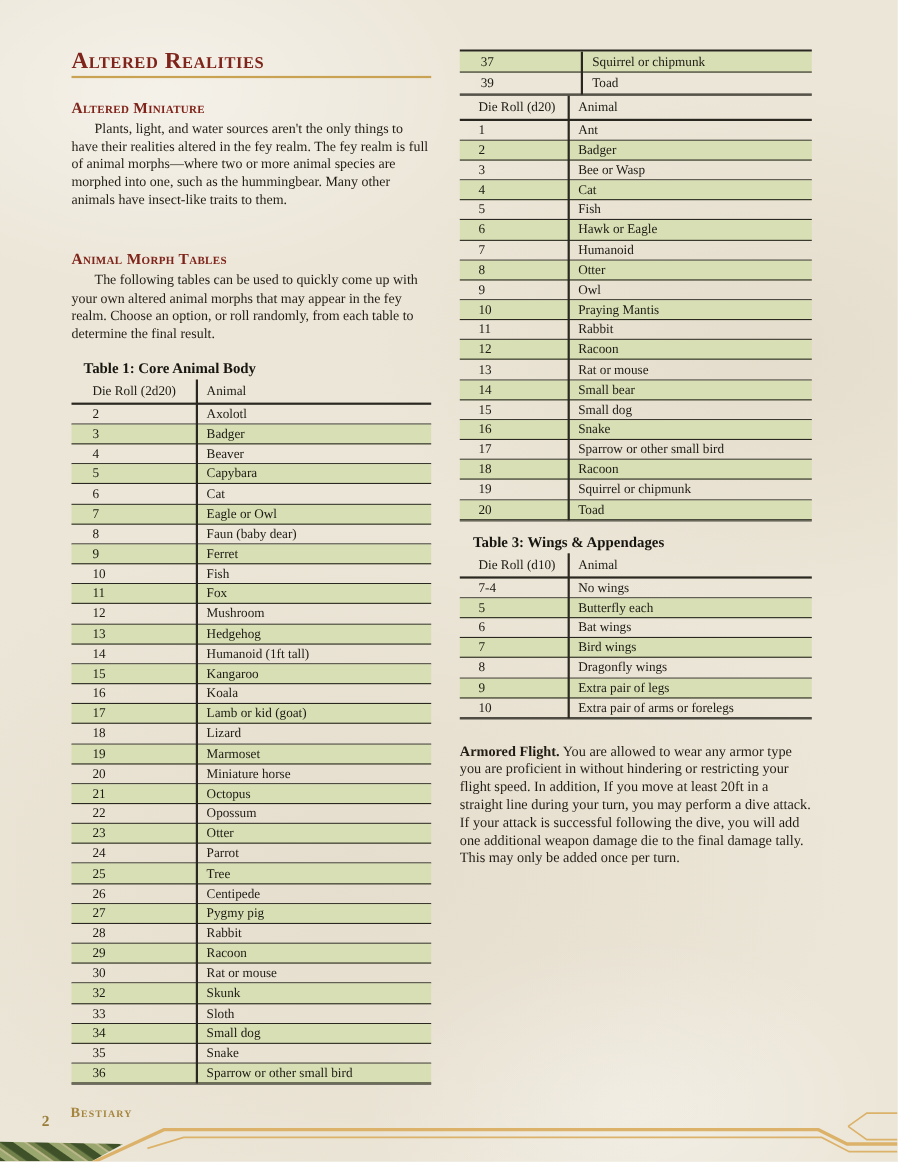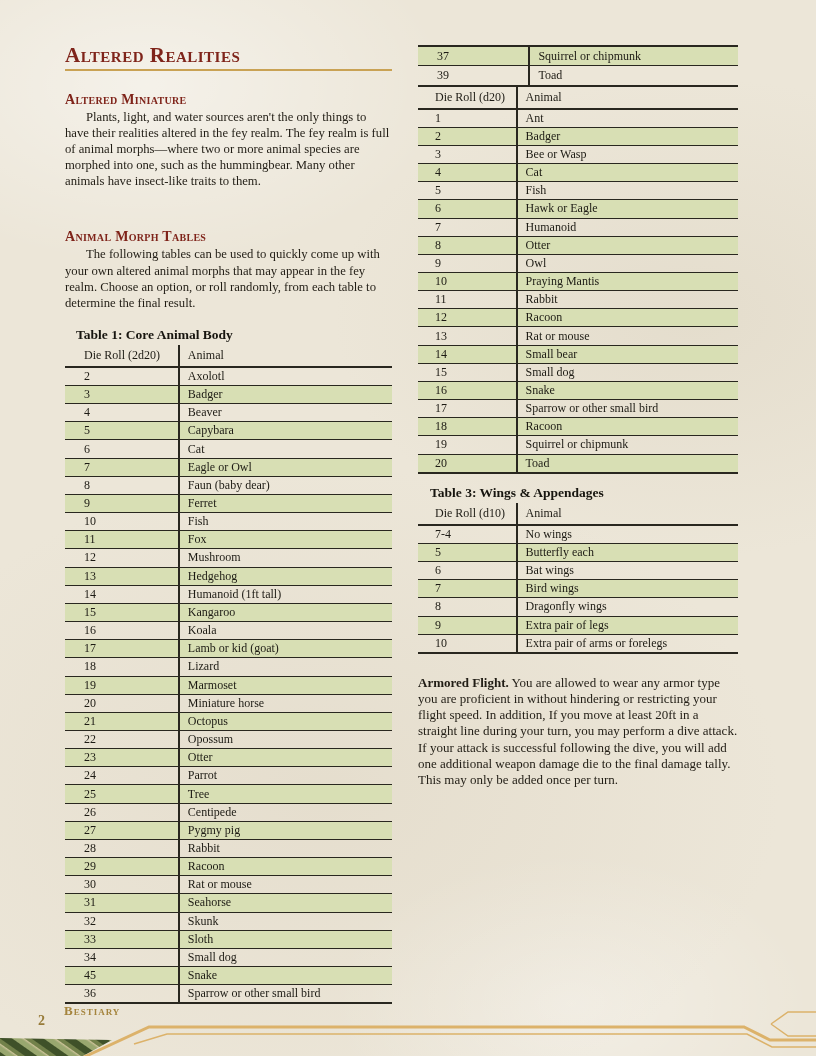--- a/index.html
+++ b/index.html
@@ -190,37 +190,33 @@
           </div>
           <div class="trow">
             <div class="c1">29</div>
             <div class="c2">Racoon</div>
           </div>
           <div class="trow">
             <div class="c1">30</div>
             <div class="c2">Rat or mouse</div>
           </div>
           <div class="trow">
-            <div class="c1">31</div>
-            <div class="c2">Seahorse</div>
-          </div>
-          <div class="trow">
             <div class="c1">32</div>
             <div class="c2">Skunk</div>
           </div>
           <div class="trow">
             <div class="c1">33</div>
             <div class="c2">Sloth</div>
           </div>
           <div class="trow">
             <div class="c1">34</div>
             <div class="c2">Small dog</div>
           </div>
           <div class="trow">
-            <div class="c1">45</div>
+            <div class="c1">35</div>
             <div class="c2">Snake</div>
           </div>
           <div class="trow">
             <div class="c1">36</div>
             <div class="c2">Sparrow or other small bird</div>
           </div>
         </div>
       <div class="divider"></div>
     </div>
   </div>

